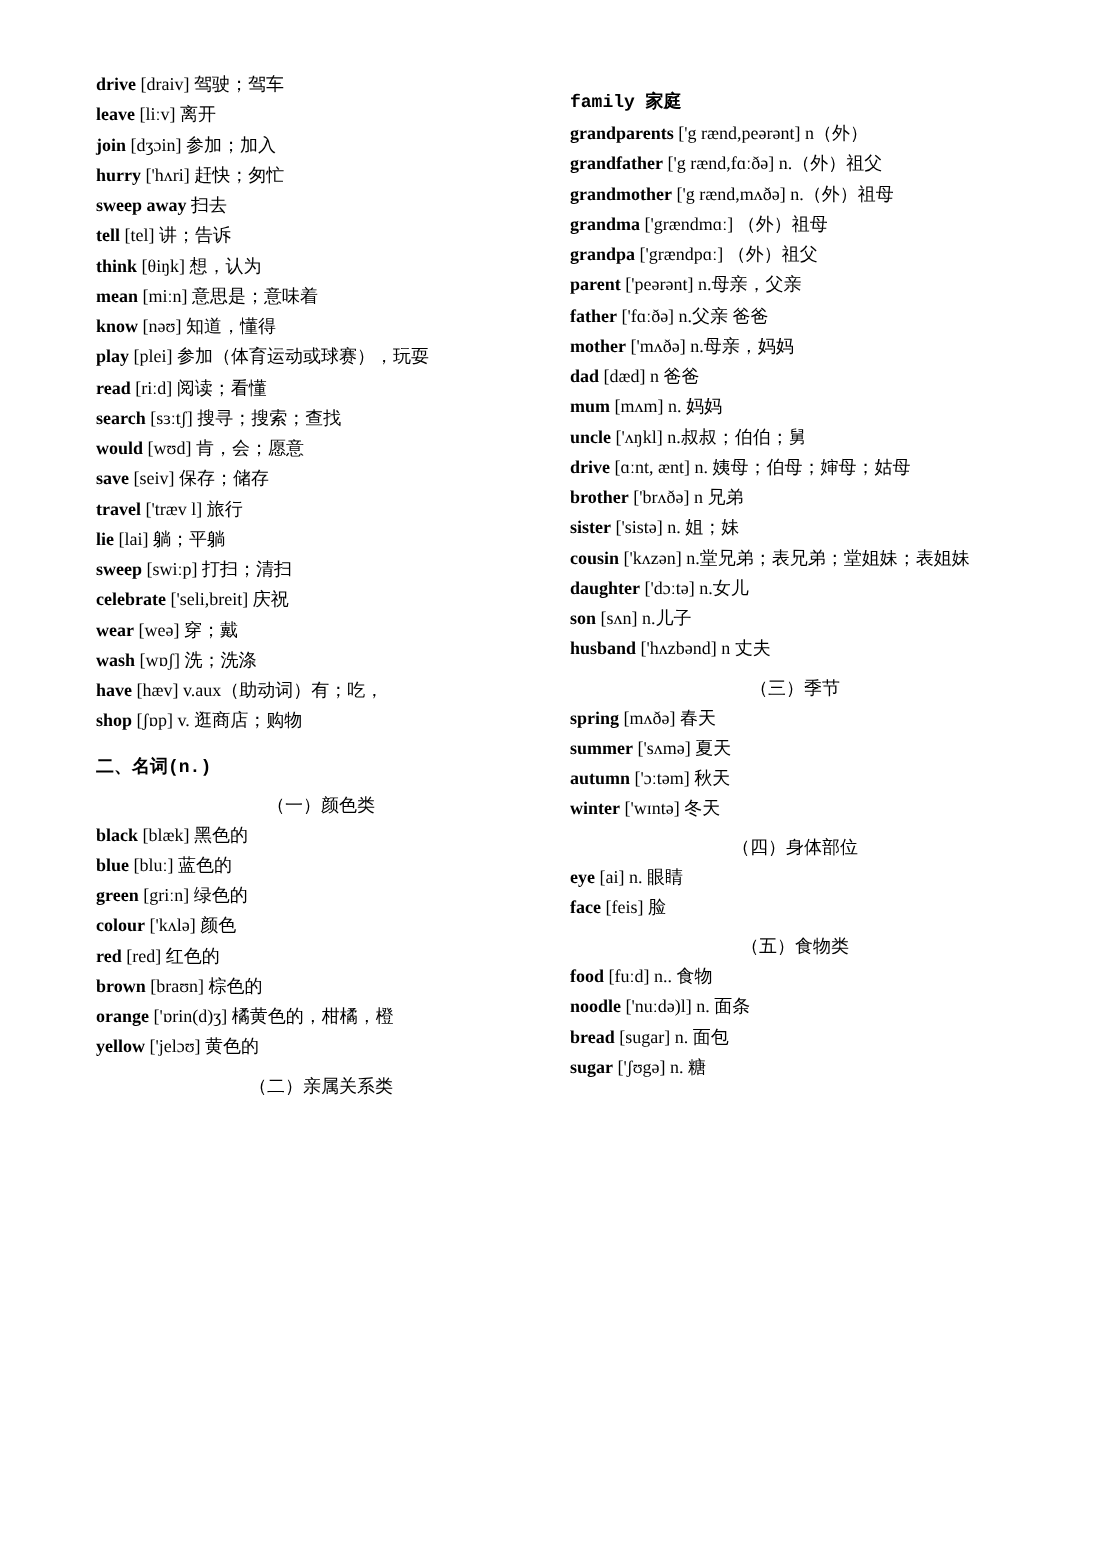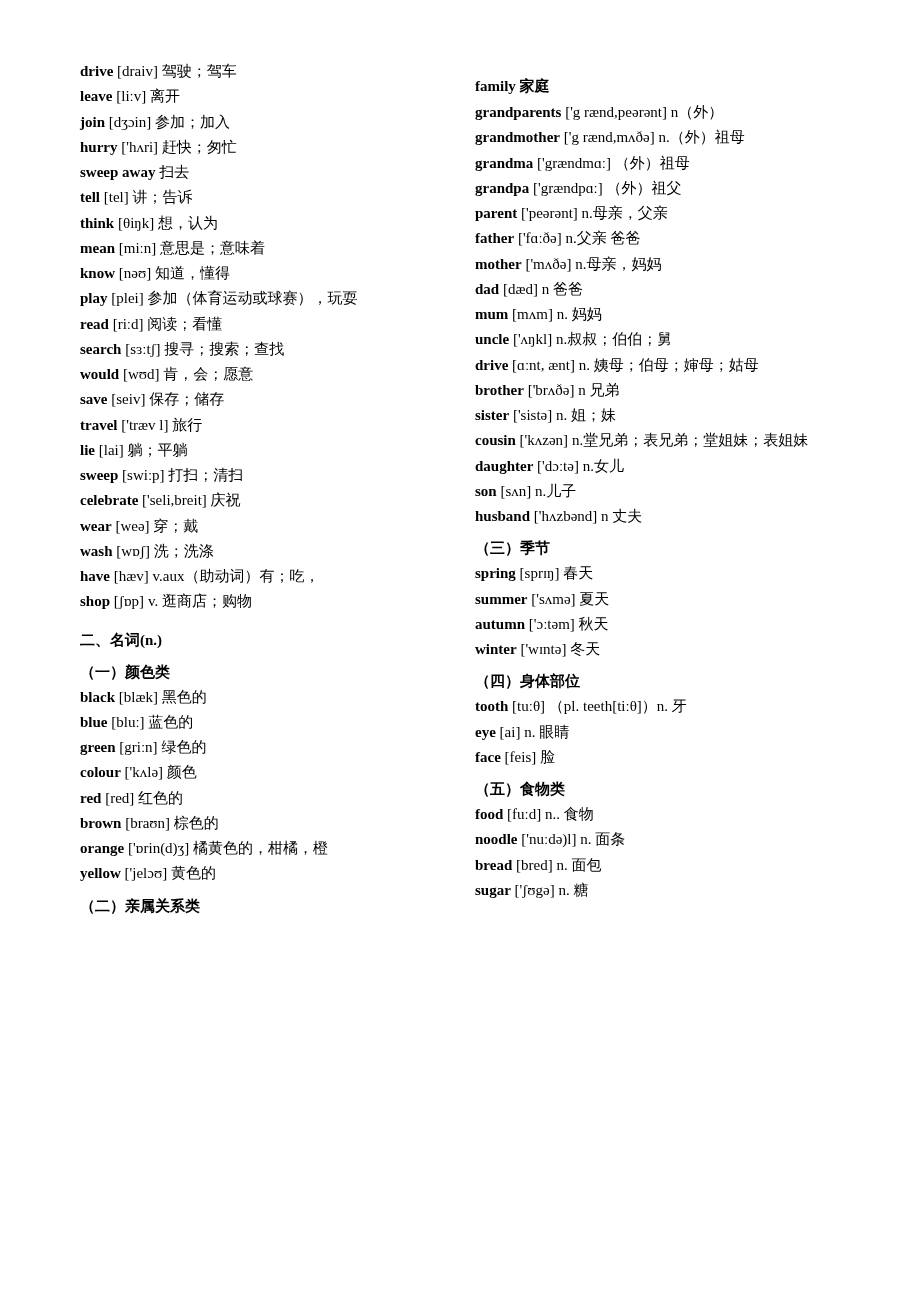--- a/index.html
+++ b/index.html
@@ -32,26 +32,28 @@
       font-weight: bold;
     }
     .entry .phonetic {
       font-style: normal;
     }
     .section-header {
       font-weight: bold;
       margin-top: 14px;
       margin-bottom: 3px;
       line-height: 1.6;
+      font-family: Liberation Mono, monospace;
     }
     .sub-header {
-      font-weight: bold;
+      font-weight: normal;
       margin-top: 8px;
       margin-bottom: 2px;
       line-height: 1.6;
+      text-align: center;
     }
     .page-wrapper {
       position: relative;
       min-height: 1300px;
     }
   </style>
 </head>
 <body>
 
 <div class="page-wrapper">
@@ -87,46 +89,46 @@
         <div class="entry"><span class="word">colour</span> <span class="phonetic">['kʌlə]</span> 颜色</div>
         <div class="entry"><span class="word">red</span> <span class="phonetic">[red]</span> 红色的</div>
         <div class="entry"><span class="word">brown</span> <span class="phonetic">[braʊn]</span> 棕色的</div>
         <div class="entry"><span class="word">orange</span> <span class="phonetic">['ɒrin(d)ʒ]</span> 橘黄色的，柑橘，橙</div>
         <div class="entry"><span class="word">yellow</span> <span class="phonetic">['jelɔʊ]</span> 黄色的</div>
         <div class="sub-header">（二）亲属关系类</div>
       </div>
     <div class="col" id="right-col">
         <div class="section-header">family 家庭</div>
         <div class="entry"><span class="word">grandparents</span> <span class="phonetic">['g rænd,peərənt]</span> n（外）</div>
+        <div class="entry"><span class="word">grandfather</span> <span class="phonetic">['g rænd,fɑːðə]</span> n.（外）祖父</div>
         <div class="entry"><span class="word">grandmother</span> <span class="phonetic">['g rænd,mʌðə]</span> n.（外）祖母</div>
         <div class="entry"><span class="word">grandma</span> <span class="phonetic">['grændmɑː]</span> （外）祖母</div>
         <div class="entry"><span class="word">grandpa</span> <span class="phonetic">['grændpɑː]</span> （外）祖父</div>
         <div class="entry"><span class="word">parent</span> <span class="phonetic">['peərənt]</span> n.母亲，父亲</div>
         <div class="entry"><span class="word">father</span> <span class="phonetic">['fɑːðə]</span> n.父亲 爸爸</div>
         <div class="entry"><span class="word">mother</span> <span class="phonetic">['mʌðə]</span> n.母亲，妈妈</div>
         <div class="entry"><span class="word">dad</span> <span class="phonetic">[dæd]</span> n 爸爸</div>
         <div class="entry"><span class="word">mum</span> <span class="phonetic">[mʌm]</span> n. 妈妈</div>
         <div class="entry"><span class="word">uncle</span> <span class="phonetic">['ʌŋkl]</span> n.叔叔；伯伯；舅</div>
         <div class="entry"><span class="word">drive</span> <span class="phonetic">[ɑːnt, ænt]</span> n. 姨母；伯母；婶母；姑母</div>
         <div class="entry"><span class="word">brother</span> <span class="phonetic">['brʌðə]</span> n 兄弟</div>
         <div class="entry"><span class="word">sister</span> <span class="phonetic">['sistə]</span> n. 姐；妹</div>
         <div class="entry"><span class="word">cousin</span> <span class="phonetic">['kʌzən]</span> n.堂兄弟；表兄弟；堂姐妹；表姐妹</div>
         <div class="entry"><span class="word">daughter</span> <span class="phonetic">['dɔːtə]</span> n.女儿</div>
         <div class="entry"><span class="word">son</span> <span class="phonetic">[sʌn]</span> n.儿子</div>
         <div class="entry"><span class="word">husband</span> <span class="phonetic">['hʌzbənd]</span> n 丈夫</div>
         <div class="sub-header">（三）季节</div>
-        <div class="entry"><span class="word">spring</span> <span class="phonetic">[sprɪŋ]</span> 春天</div>
+        <div class="entry"><span class="word">spring</span> <span class="phonetic">[mʌðə]</span> 春天</div>
         <div class="entry"><span class="word">summer</span> <span class="phonetic">['sʌmə]</span> 夏天</div>
         <div class="entry"><span class="word">autumn</span> <span class="phonetic">['ɔːtəm]</span> 秋天</div>
         <div class="entry"><span class="word">winter</span> <span class="phonetic">['wɪntə]</span> 冬天</div>
         <div class="sub-header">（四）身体部位</div>
-        <div class="entry"><span class="word">tooth</span> <span class="phonetic">[tuːθ]</span> （pl. teeth[tiːθ]）n. 牙</div>
         <div class="entry"><span class="word">eye</span> <span class="phonetic">[ai]</span> n. 眼睛</div>
         <div class="entry"><span class="word">face</span> <span class="phonetic">[feis]</span> 脸</div>
         <div class="sub-header">（五）食物类</div>
         <div class="entry"><span class="word">food</span> <span class="phonetic">[fuːd]</span> n.. 食物</div>
         <div class="entry"><span class="word">noodle</span> <span class="phonetic">['nuːdə)l]</span> n. 面条</div>
-        <div class="entry"><span class="word">bread</span> <span class="phonetic">[bred]</span> n. 面包</div>
+        <div class="entry"><span class="word">bread</span> <span class="phonetic">[sugar]</span> n. 面包</div>
         <div class="entry"><span class="word">sugar</span> <span class="phonetic">['ʃʊgə]</span> n. 糖</div>
       </div>
   </div>
 
 </div>
 
 </body></html>

